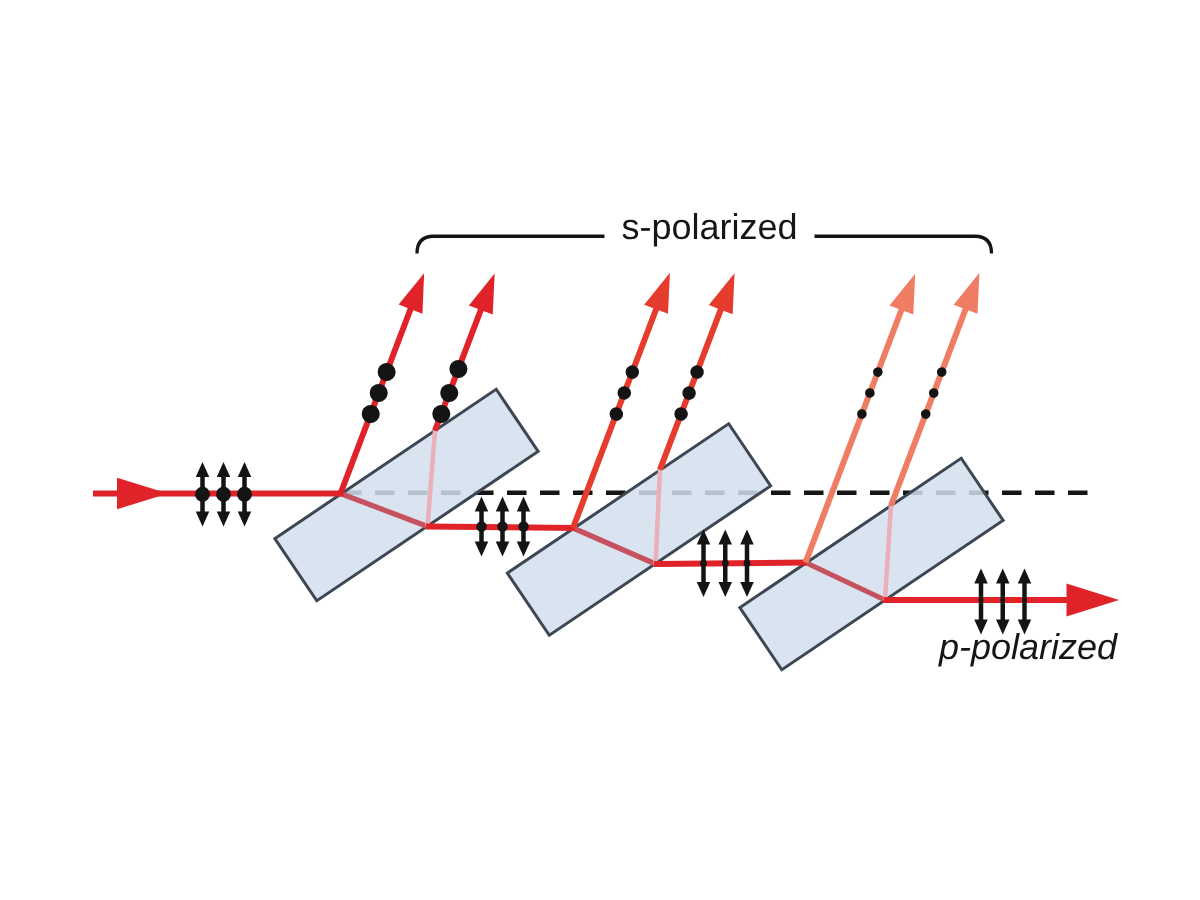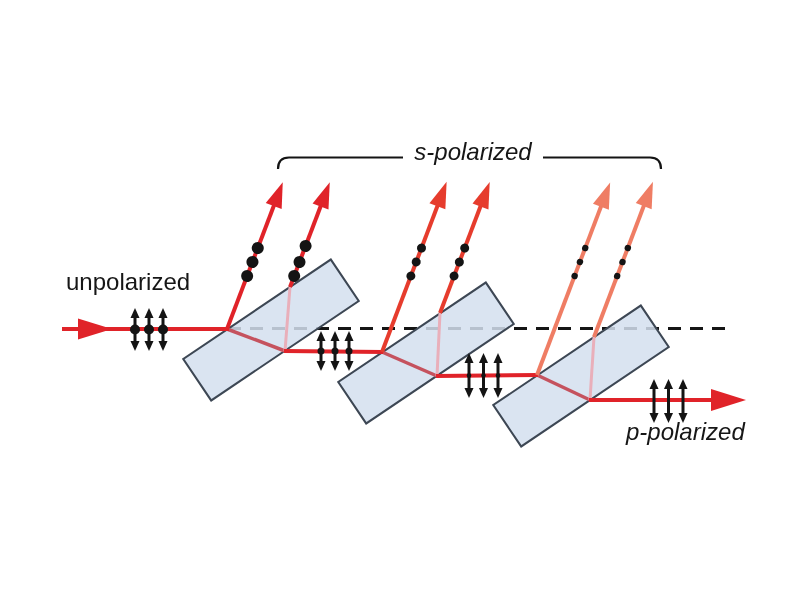--- a/index.html
+++ b/index.html
@@ -6,21 +6,21 @@
   #canvas{
     position:relative;width:800px;height:600px;background:#ffffff;
     overflow:hidden;font-family:"Liberation Sans","DejaVu Sans",sans-serif;
   }
   #diagram-svg{position:absolute;left:0;top:0;}
   .label{
     position:absolute;color:#161616;font-size:24px;line-height:1;
     white-space:nowrap;letter-spacing:0px;
   }
   #label-unpolarized{left:66px;top:270px;}
-  #label-s-polarized{left:412px;top:140px;width:122px;text-align:center;font-style:italic;}
+  #label-s-polarized{left:412px;top:140px;width:122px;text-align:center;}
   #label-p-polarized{left:626px;top:420px;font-style:italic;}
 </style>
 </head>
 <body>
 
 <div id="canvas">
 
 <svg id="diagram-svg" width="800" height="600" viewBox="0 0 800 600">
 
   <line x1="228" y1="328.5" x2="729" y2="328.5" stroke-width="3" stroke-dasharray="13 9" stroke="#151515"></line>
@@ -177,17 +177,16 @@
         <line x1="0" y1="-13" x2="0" y2="13" stroke-width="3"></line>
         <polygon points="0,-22 4.5,-12 -4.5,-12" stroke="none"></polygon>
         <polygon points="0,22 4.5,12 -4.5,12" stroke="none"></polygon>
       </g>
     </g>
   </g>
 
   <path d="M 278 169 Q 278 157.5 289 157.5 L 403 157.5 M 543 157.5 L 650 157.5 Q 661 157.5 661 169" fill="none" stroke-width="2.2" stroke="#141414"></path>
 </svg>
 
-<div class="label" id="label-unpolarized">unpolarized</div>
 <div class="label" id="label-s-polarized">s-polarized</div>
 <div class="label" id="label-p-polarized">p-polarized</div>
 
 </div>
 
 </body></html>

